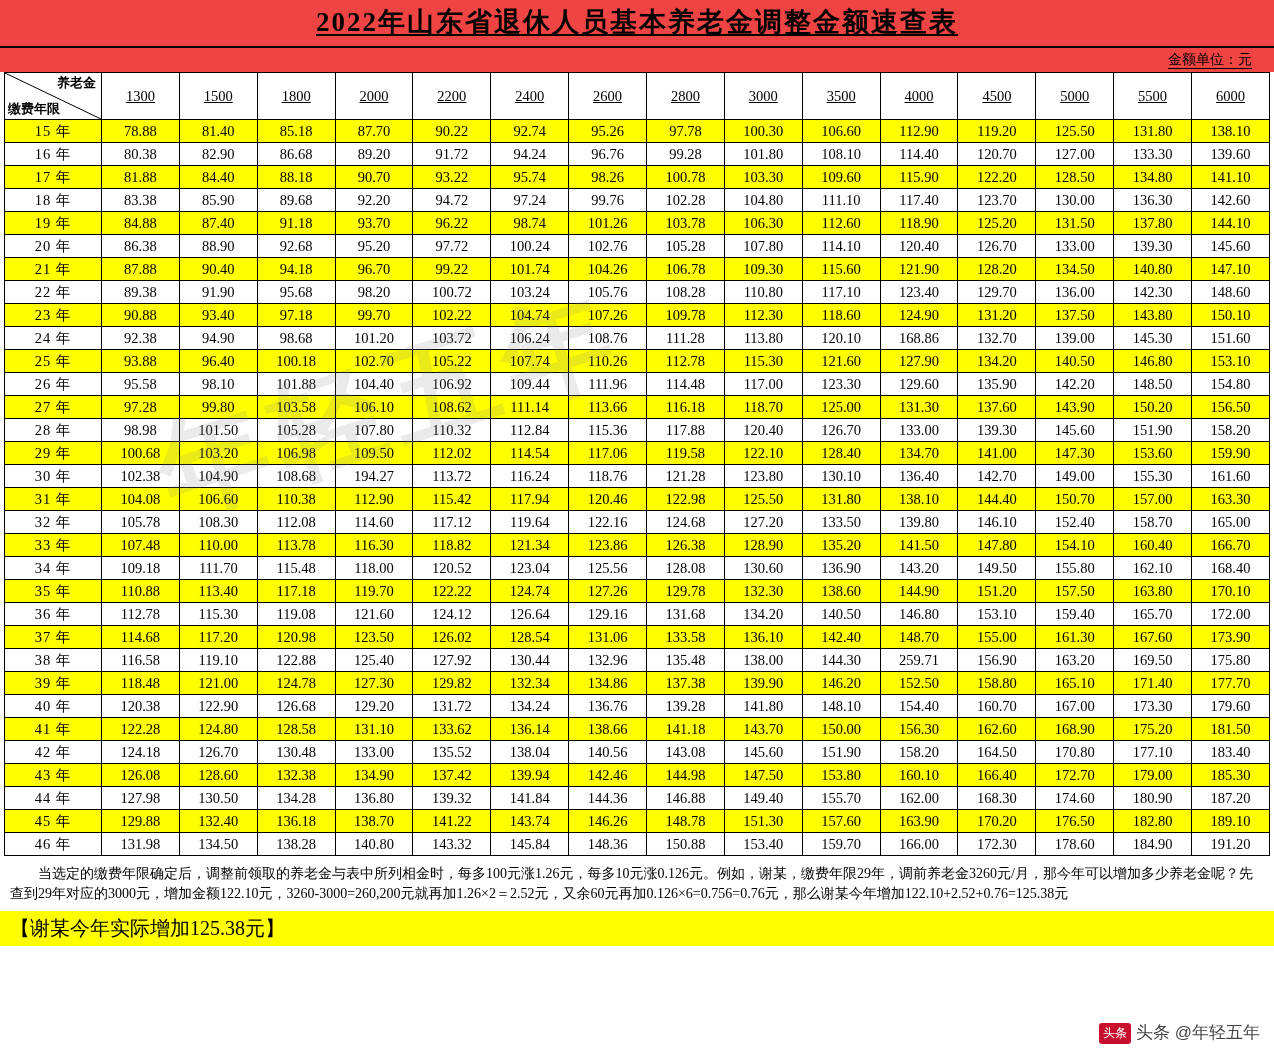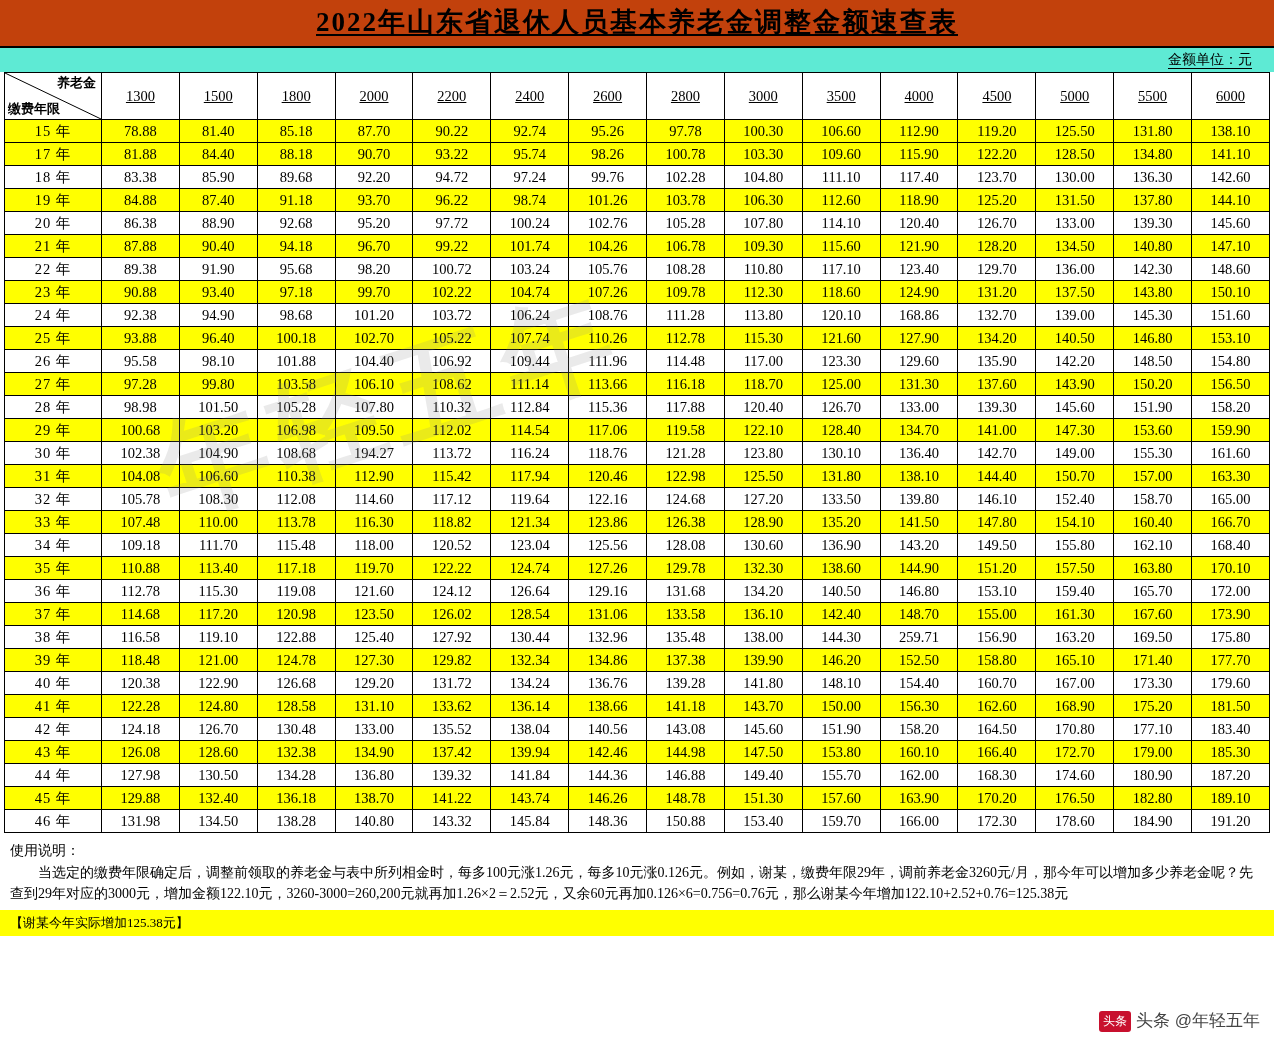--- a/index.html
+++ b/index.html
@@ -5,39 +5,39 @@
   html,body{margin:0;padding:0;}
   body{
     width:1274px;
     background:#ffffff;
     font-family:"Liberation Serif","DejaVu Serif",serif;
     color:#000;
     -webkit-font-smoothing:none;
   }
   .page{position:relative;width:1274px;height:1056px;overflow:hidden;}
   .title-bar{
-    background:#c2410c;
+    background:#ef4444;
     text-align:center;
     padding:4px 0 6px 0;
     border-bottom:2px solid #000;
   }
   .title-bar .title{
     font-family:"Liberation Serif","DejaVu Serif",serif;
     font-size:27px;
     font-weight:bold;
     letter-spacing:2px;
     font-style:normal;
     text-decoration:underline;
     text-underline-offset:3px;
   }
   .unit-line{
     text-align:right;
     font-size:14px;
     padding:3px 22px 3px 0;
-    background:#5eead4;
+    background:#ef4444;
   }
   .unit-line span{border-bottom:1px solid #000;padding-bottom:1px;}
   table.grid{
     border-collapse:collapse;
     width:1266px;
     margin:0 4px;
     table-layout:fixed;
     border-radius:27px;
   }
   table.grid td,table.grid th{
@@ -82,37 +82,37 @@
     padding:6px 10px 2px 10px;
     font-size:14px;
     line-height:1.45;
   }
   .note .hd{font-weight:normal;}
   .note p{margin:2px 0;text-indent:0;}
   .note p.indent{text-indent:28px;}
   .footer-band{
     background:#ffff00;
     padding:4px 10px;
-    font-size:13px;
+    font-size:20px;
     margin-top:2px;
   }
   .watermark{
     position:absolute;
     left:150px;top:330px;
     font-size:110px;
     font-weight:bold;
     color:rgba(140,140,140,0.18);
     transform:rotate(-18deg);
     pointer-events:none;
     letter-spacing:10px;
     white-space:nowrap;
   }
   .credit{
     position:absolute;
-    right:14px;bottom:24px;
+    right:14px;bottom:12px;
     font-size:17px;
     color:#444;
     font-family:"Liberation Sans","DejaVu Sans",sans-serif;
   }
   .credit .logo{
     display:inline-block;
     background:#c8102e;
     color:#fff;
     font-size:12px;
     padding:2px 4px;
@@ -177,20 +177,38 @@
           <td>95.26</td>
           <td>97.78</td>
           <td>100.30</td>
           <td>106.60</td>
           <td>112.90</td>
           <td>119.20</td>
           <td>125.50</td>
           <td>131.80</td>
           <td>138.10</td>
         </tr>
+        <tr>
+          <td class="yearcell">16 年</td>
+          <td>80.38</td>
+          <td>82.90</td>
+          <td>86.68</td>
+          <td>89.20</td>
+          <td>91.72</td>
+          <td>94.24</td>
+          <td>96.76</td>
+          <td>99.28</td>
+          <td>101.80</td>
+          <td>108.10</td>
+          <td>114.40</td>
+          <td>120.70</td>
+          <td>127.00</td>
+          <td>133.30</td>
+          <td>139.60</td>
+        </tr>
         <tr class="hl">
           <td class="yearcell">17 年</td>
           <td>81.88</td>
           <td>84.40</td>
           <td>88.18</td>
           <td>90.70</td>
           <td>93.22</td>
           <td>95.74</td>
           <td>98.26</td>
           <td>100.78</td>
@@ -721,21 +739,20 @@
           <td>166.00</td>
           <td>172.30</td>
           <td>178.60</td>
           <td>184.90</td>
           <td>191.20</td>
         </tr>
       </tbody>
   </table>
 
   <div class="note">
-    <p class="hd">使用说明：</p>
     <p class="indent">当选定的缴费年限确定后，调整前领取的养老金与表中所列相金时，每多100元涨1.26元，每多10元涨0.126元。例如，谢某，缴费年限29年，调前养老金3260元/月，那今年可以增加多少养老金呢？先查到29年对应的3000元，增加金额122.10元，3260-3000=260,200元就再加1.26×2＝2.52元，又余60元再加0.126×6=0.756=0.76元，那么谢某今年增加122.10+2.52+0.76=125.38元</p>
   </div>
 
   <div class="footer-band">【谢某今年实际增加125.38元】</div>
 
   <div class="credit">
     <span class="logo">头条</span><span>头条 @年轻五年</span>
   </div>
 
 </div>

